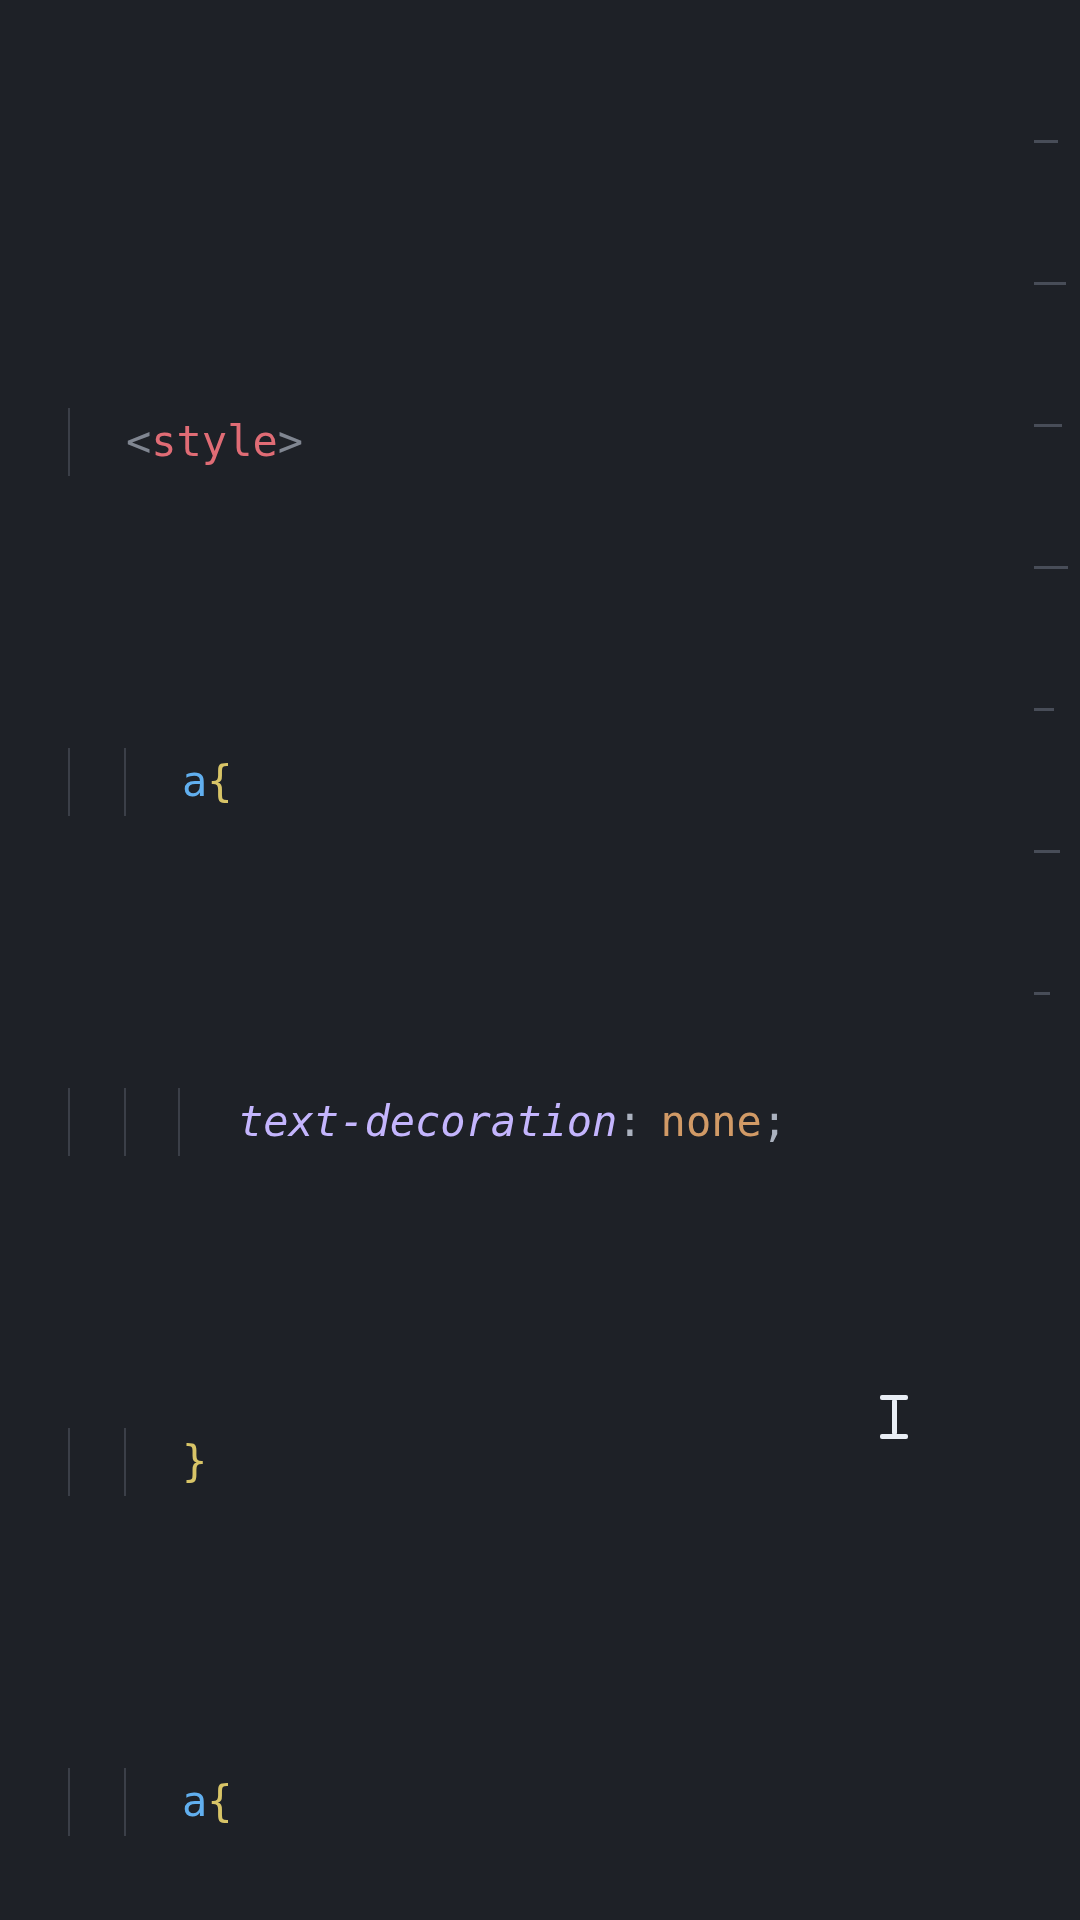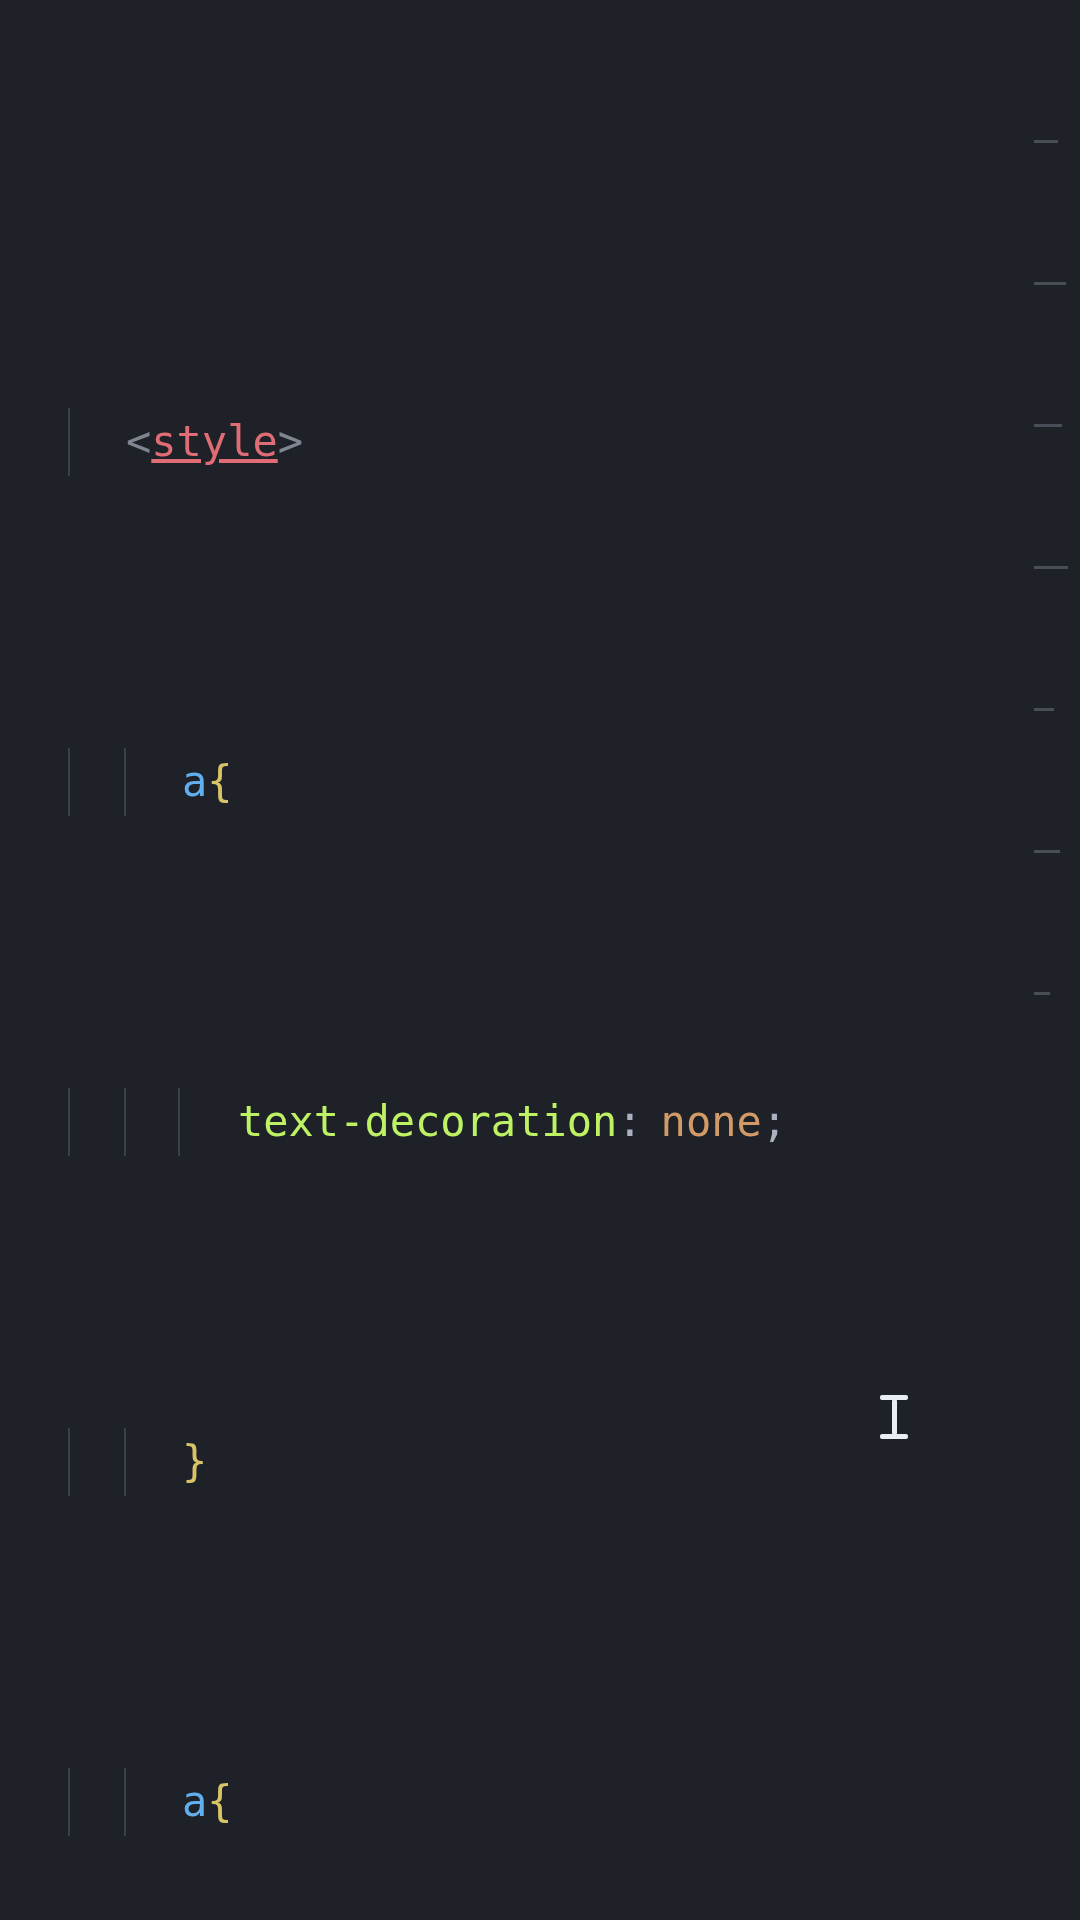--- a/index.html
+++ b/index.html
@@ -31,23 +31,23 @@
     bottom: 0;
     width: 2px;
     background: #3b3f48;
   }
   .ind { display:inline-block; }
 
   
   .punct   { color: #abb2bf; }
   .bracket { color: #d8c467; }
   .angle   { color: #808691; }
-  .tag     { color: #e06c75; text-decoration: underline; }
+  .tag     { color: #e06c75; }
   .seltag  { color: #61afef; }
-  .prop    { color: #bef264; }
+  .prop    { color: #c4b5fd; font-style: italic; }
   .val     { color: #d19a66; margin-left: 18px; }
 
   .minimap {
     position: absolute;
     top: 4px;
     right: 6px;
     width: 40px;
     height: 50px;
     opacity: .55;
   }

